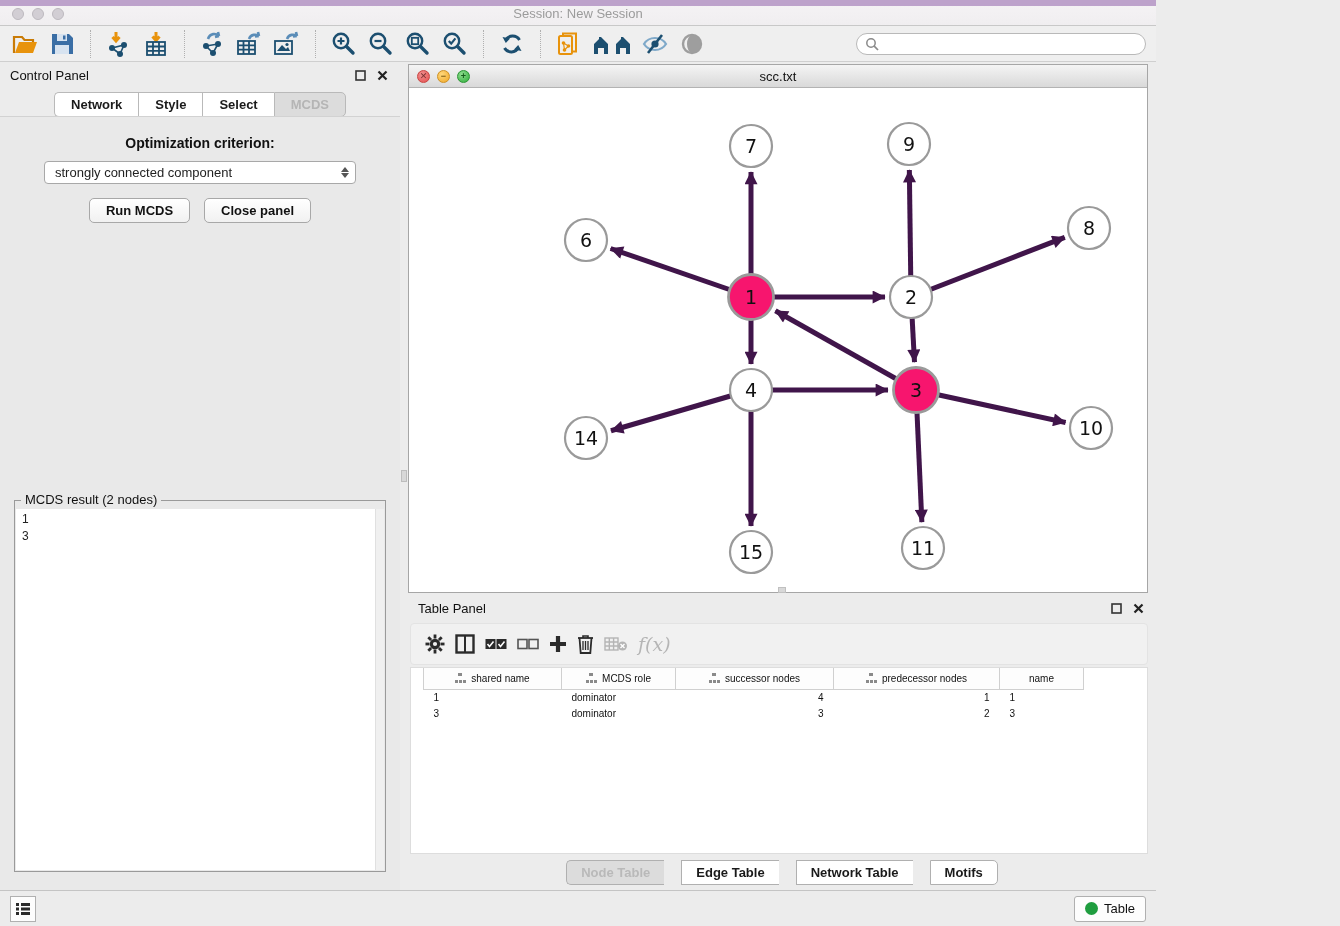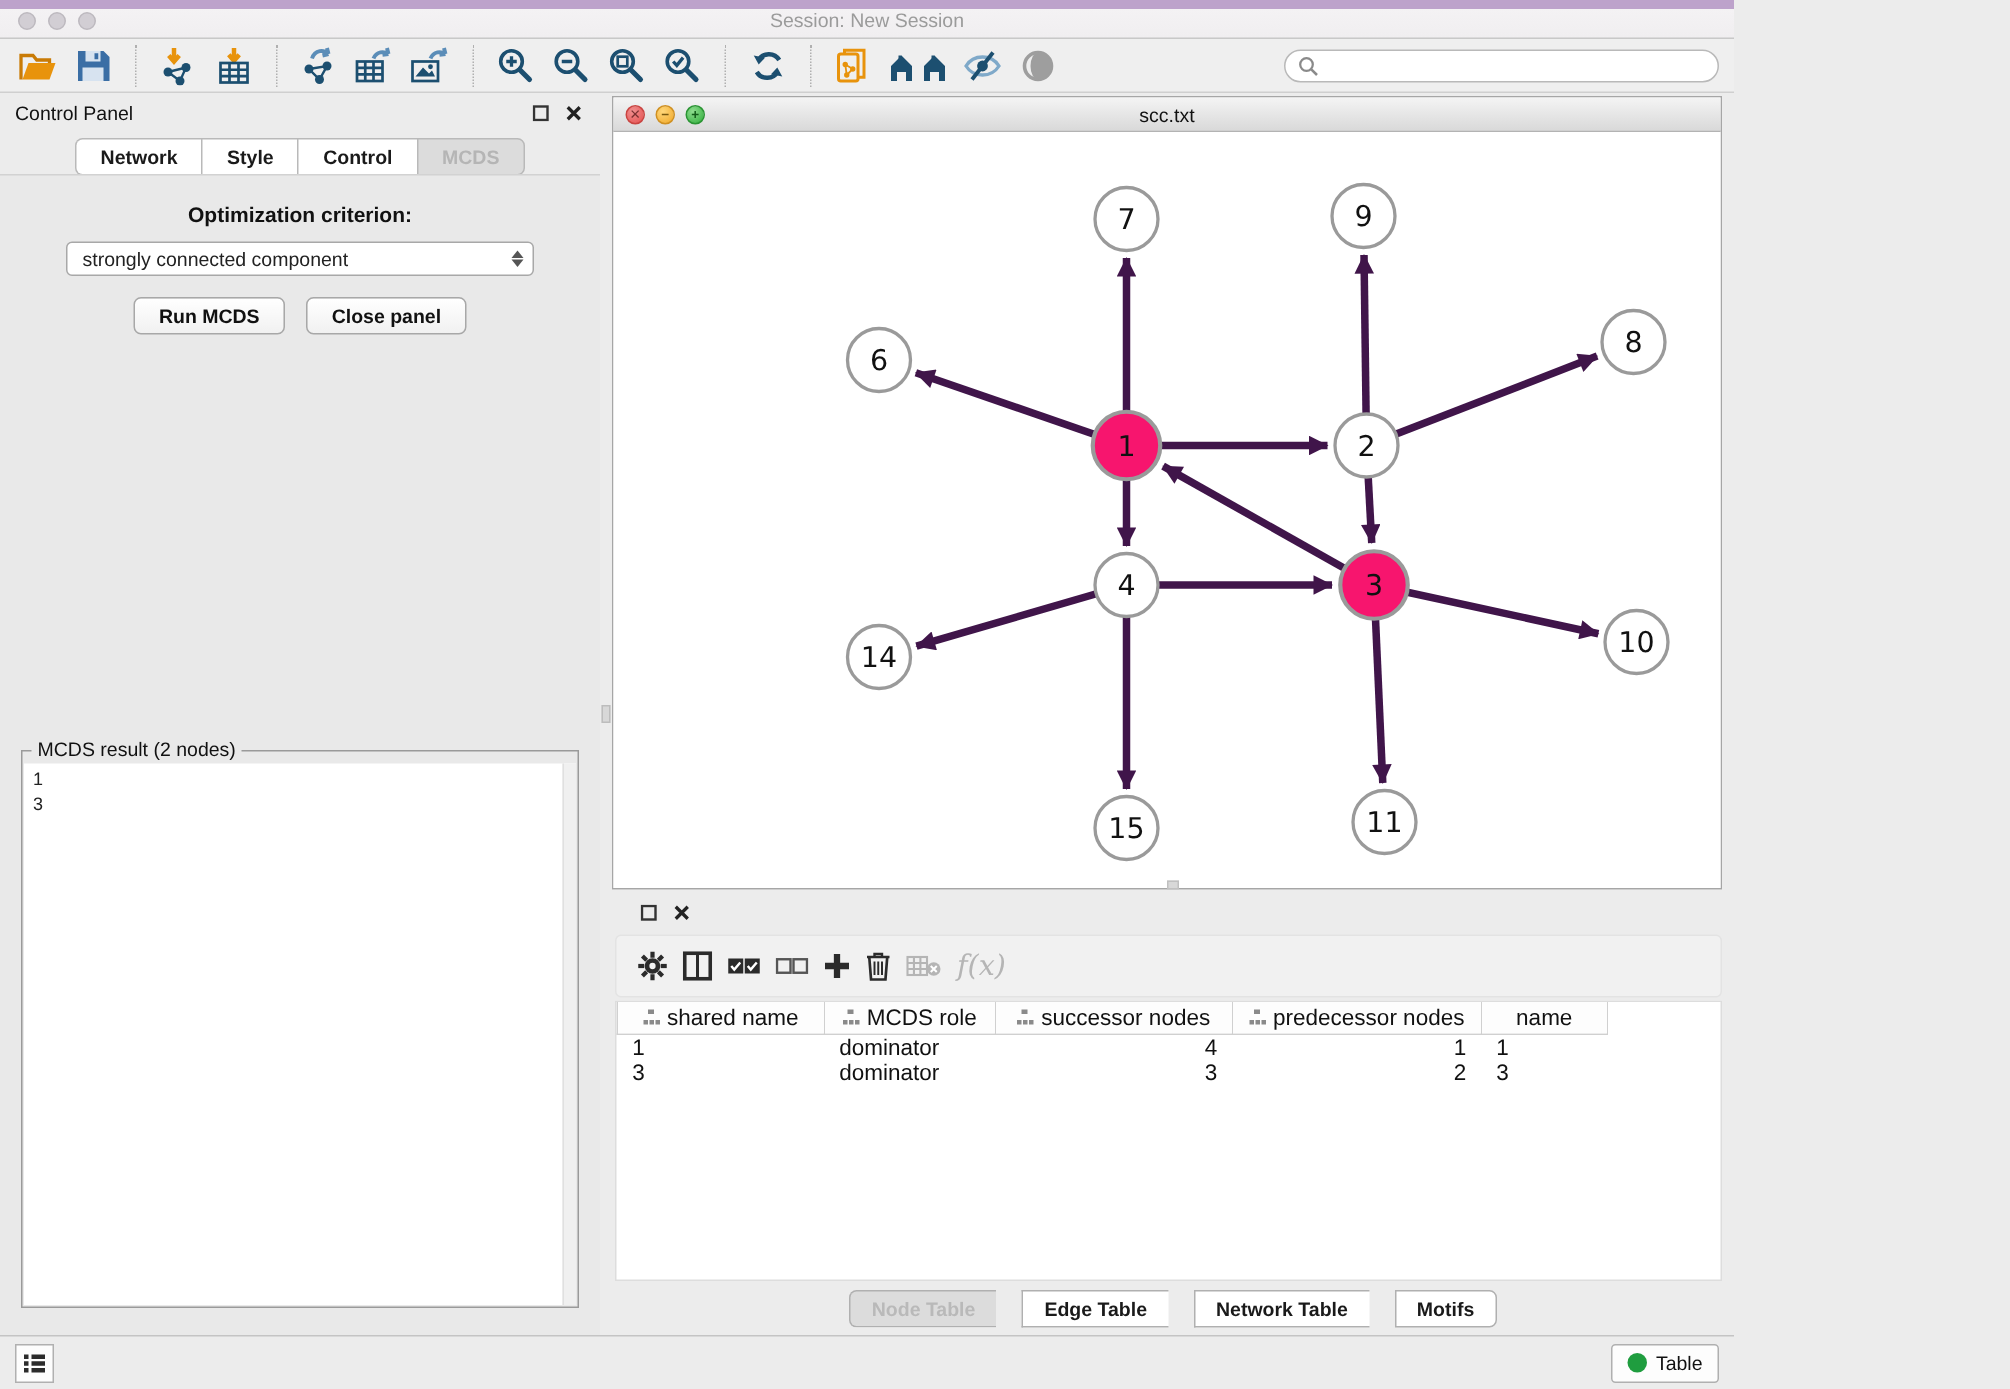--- a/index.html
+++ b/index.html
@@ -70,21 +70,21 @@
   .net-canvas { position:relative; height:504px; background:#fff; }
   .net-canvas svg { display:block; }
   .net-resize { position:absolute; bottom:-1px; left:50%; width:8px; height:6px; background:#d8d8d8; border:1px solid #c0c0c0; }
 
   
   .table-panel { flex:1; display:flex; flex-direction:column; margin-top:2px; background:#ececec; min-height:0; }
   .tp-toolbar { margin:2px 8px 0 2px; background:#f1f1f1; border:1px solid #e3e3e3; border-radius:4px; height:42px; display:flex; align-items:center; padding:0 14px; gap:10px; }
   .tp-ico { display:flex; align-items:center; justify-content:center; }
   .fx { font-family:"DejaVu Serif","Liberation Serif",serif; font-style:italic; font-size:19px; color:#b5b5b5; }
   .tbl-area { flex:1; background:#fff; margin:2px 8px 0 2px; border:1px solid #ddd; overflow:hidden; }
-  table.grid { border-collapse:collapse; font-size:15px; table-layout:fixed; }
+  table.grid { border-collapse:collapse; font-size:10px; table-layout:fixed;margin-left:12px; }
   .grid th { font-weight:normal; color:#111; border:1px solid #d0d0d0; border-top:none; height:21px; background:#fdfdfd; text-align:center; position:relative; }
   .grid th .th-inner { display:flex; align-items:center; justify-content:center; gap:5px; }
   .grid td { height:16px; padding:0 10px; color:#111; }
   .grid td.num-r { text-align:right; }
   .tree-ico { display:inline-block; width:11px; height:10px; position:relative; }
   .tree-ico::before { content:""; position:absolute; left:3px; top:0; width:4px; height:3px; background:#8a8a8a; }
   .tree-ico::after { content:""; position:absolute; left:0; bottom:0; width:3px; height:3px; background:#8a8a8a; box-shadow:4px 0 0 #8a8a8a, 8px 0 0 #8a8a8a; }
   .tbl-tabs { height:36px; display:flex; align-items:center; justify-content:center; background:#ececec;gap:17px; }
   .tbl-tab { font-size:13px; font-weight:bold; padding:4px 14px; background:#fff; border:1px solid #b0b0b0; border-right:none; color:#1a1a1a; }
   .tbl-tab:first-child { border-radius:5px 0 0 5px; }
@@ -264,21 +264,21 @@
         </span>
         <span class="ph-ico">
           <svg width="11" height="11" viewBox="0 0 11 11">
               <path d="M1.5 1.5 L9.5 9.5 M9.5 1.5 L1.5 9.5" stroke="#222" stroke-width="2.2"></path>
             </svg>
         </span>
       </div>
       <div class="cp-tabs">
         <div class="cp-tab">Network</div>
         <div class="cp-tab">Style</div>
-        <div class="cp-tab">Control</div>
+        <div class="cp-tab">Select</div>
         <div class="cp-tab active">MCDS</div>
       </div>
       <div class="cp-body">
         <div class="opt-label">Optimization criterion:</div>
         <div class="select">
           <span class="sel-val">strongly connected component</span>
           <span class="chevrons">
               <i class="chev-up"></i>
               <i class="chev-dn"></i>
             </span>
@@ -384,20 +384,21 @@
                 <circle cx="514" cy="460" r="21" fill="#ffffff" stroke="#9a9a9a" stroke-width="2.2"></circle>
                 <text x="514" y="460" text-anchor="middle" dy="0.36em" font-size="19" fill="#111111" font-family="&quot;DejaVu Sans&quot;,sans-serif">11</text>
               </g>
             </svg>
           <div class="net-resize"></div>
         </div>
       </div>
 
       <div class="table-panel">
         <div class="panel-header">
+          <span class="ph-title">Table Panel</span>
           <span class="ph-ico">
             <svg width="11" height="11" viewBox="0 0 11 11">
                 <rect x="1" y="1" width="9" height="9" fill="none" stroke="#333" stroke-width="1.6"></rect>
               </svg>
           </span>
           <span class="ph-ico">
             <svg width="11" height="11" viewBox="0 0 11 11">
                 <path d="M1.5 1.5 L9.5 9.5 M9.5 1.5 L1.5 9.5" stroke="#222" stroke-width="2.2"></path>
               </svg>
           </span>

